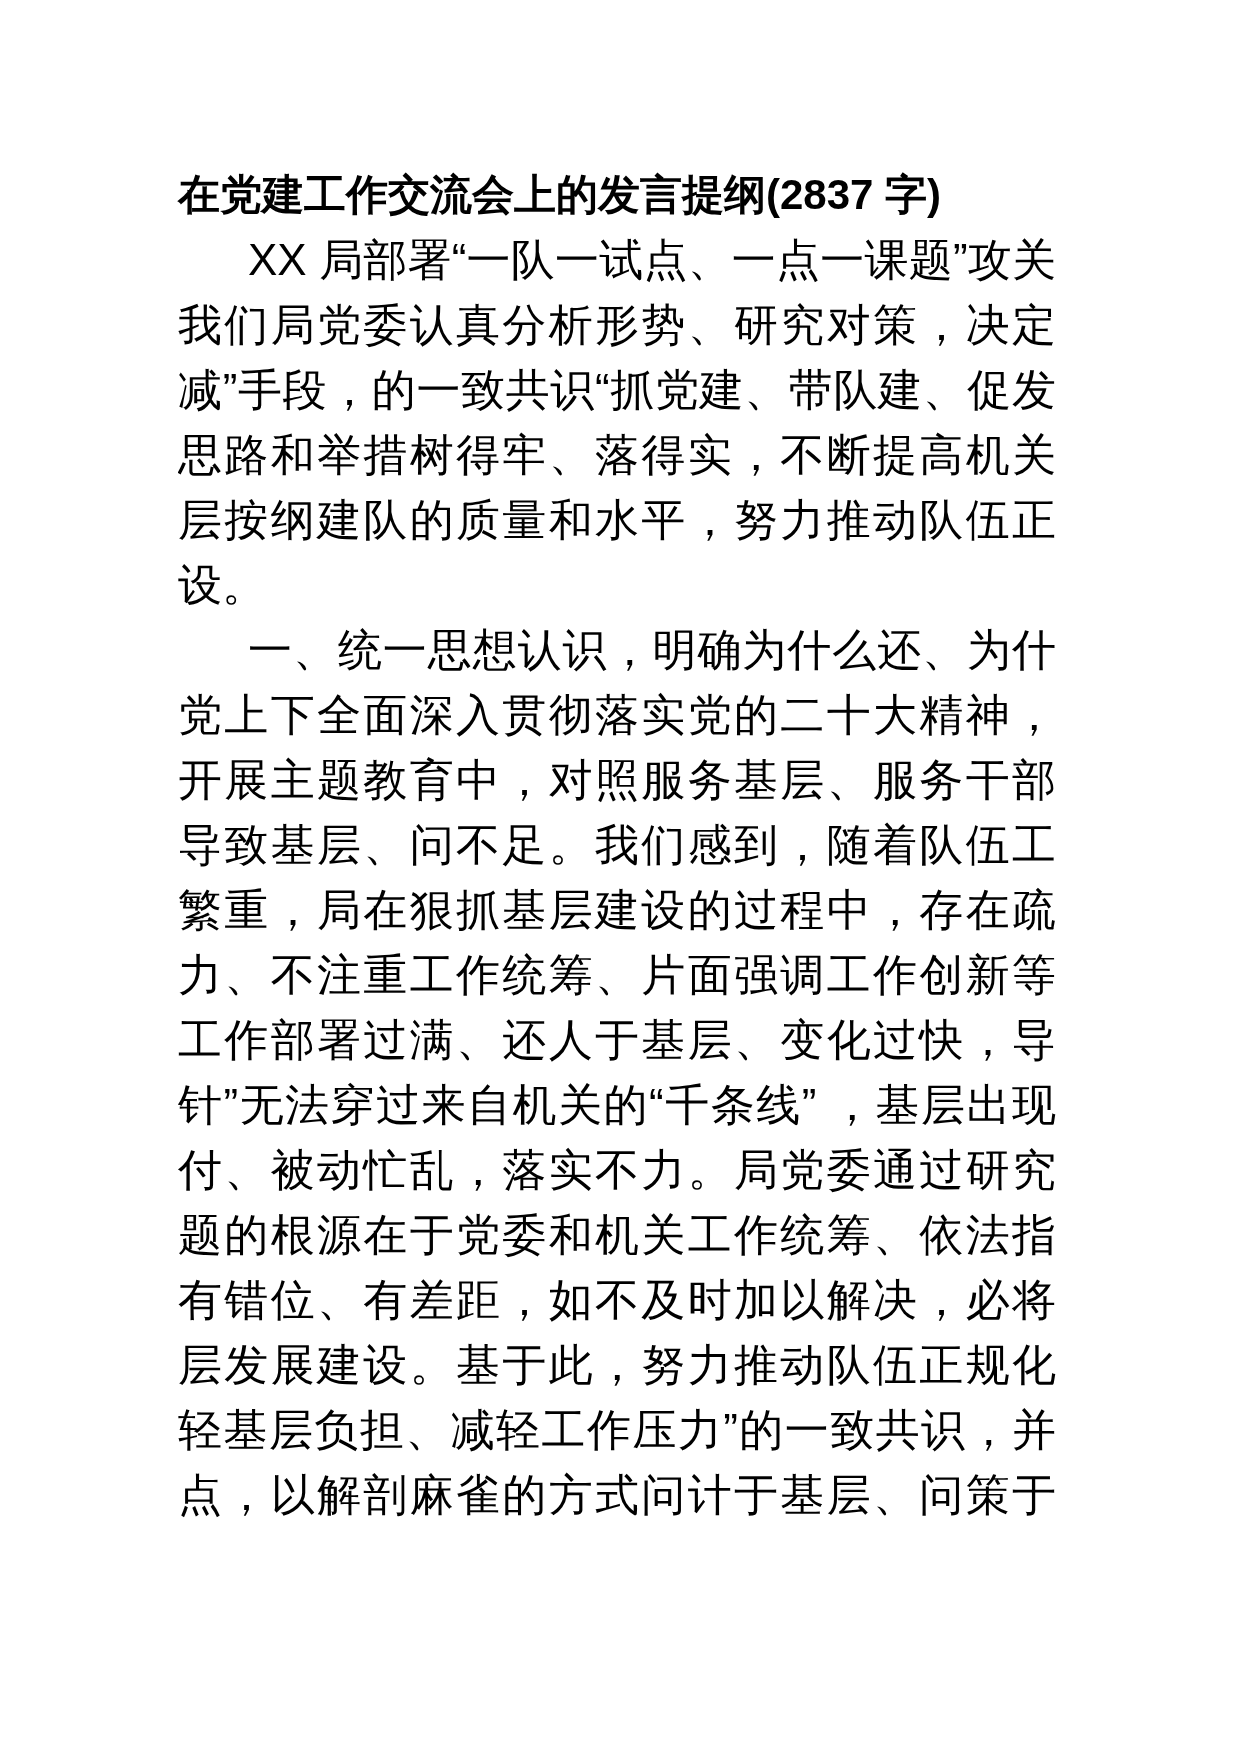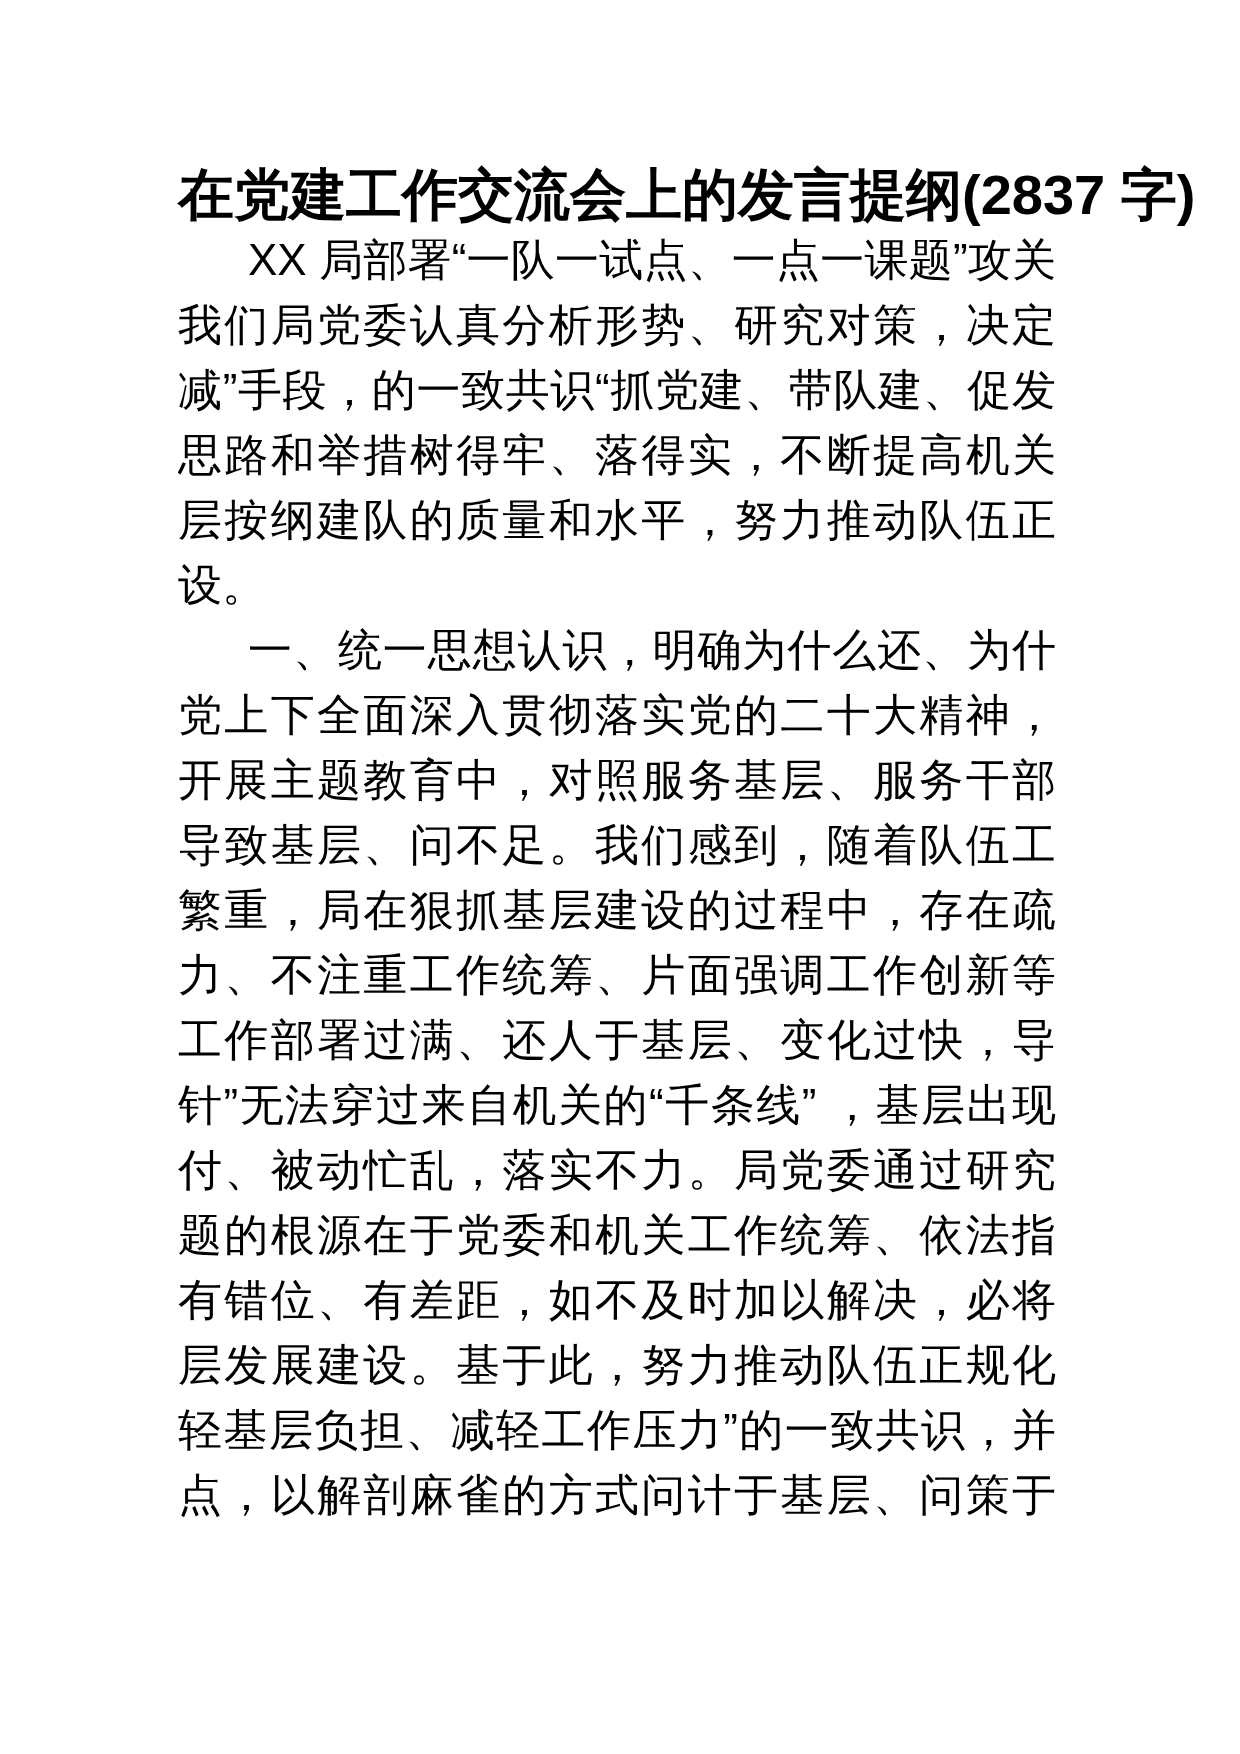--- a/index.html
+++ b/index.html
@@ -22,21 +22,21 @@
     color: #000000;
     font-family: "Liberation Sans", sans-serif;
   }
   .content {
     position: absolute;
     left: 178px;
     top: 162px;
     width: 878px;
   }
   .doc-title {
-    font-size: 56px;
+    font-size: 42px;
     font-weight: 700;
     height: 65px;
     line-height: 65px;
     white-space: nowrap;
     margin: 0;
   }
   .line {
     box-sizing: border-box;
     width: 100%;
     height: 65px;

